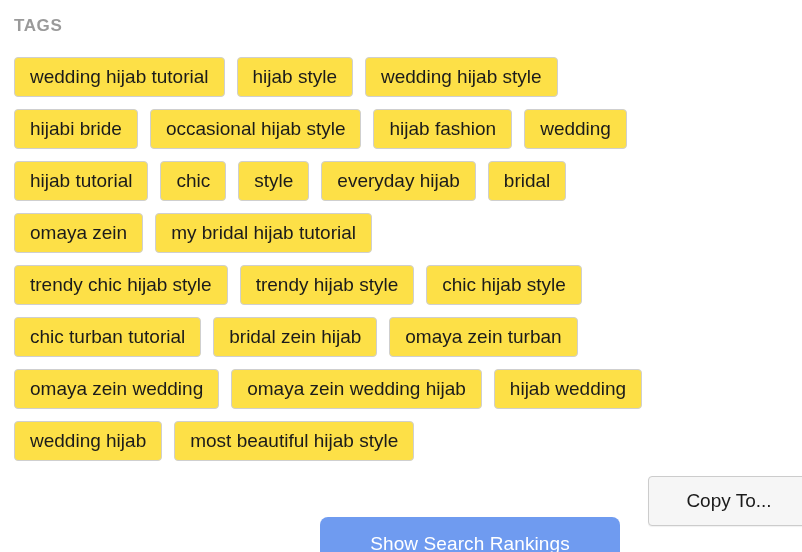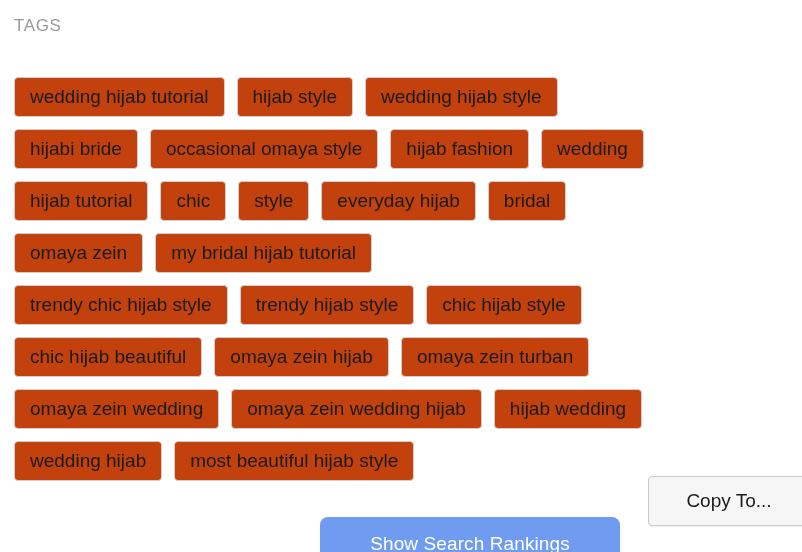--- a/index.html
+++ b/index.html
@@ -18,21 +18,21 @@
     width: 802px;
     height: 552px;
     box-sizing: border-box;
     padding: 0;
   }
   .section-title {
     position: absolute;
     left: 14px;
     top: 16px;
     font-size: 17px;
-    font-weight: 400;
+    font-weight: 700;
     letter-spacing: 0.6px;
     color: #9a9a9a;
     line-height: 20px;
     user-select: none;
   }
   .tags-wrap {
     position: absolute;
     left: 14px;
     top: 57px;
     width: 780px;
@@ -46,27 +46,26 @@
   .tag {
     display: inline-flex;
     align-items: center;
     justify-content: center;
     height: 40px;
     box-sizing: border-box;
     padding: 8px 15px;
     margin-right: 12px;
     border: 1px solid #cfcfcf;
     border-radius: 4px;
-    background: #c2410c;
+    background: #fde047;
     color: #1b1b1b;
     font-size: 19px;
     line-height: 38px;
     white-space: nowrap;
     font-family: "Liberation Sans", sans-serif;
-    margin-top: 20px;
   }
   .tag:last-child { margin-right: 0; text-align: right; }
 
   .actions {
     position: absolute;
     left: 0;
     top: 474px;
     width: 802px;
     height: 58px;
   }
@@ -115,43 +114,43 @@
   <div class="section-title">TAGS</div>
 
   <div class="tags-wrap">
       <div class="tag-row">
         <div class="tag">wedding hijab tutorial</div>
         <div class="tag">hijab style</div>
         <div class="tag">wedding hijab style</div>
       </div>
       <div class="tag-row">
         <div class="tag">hijabi bride</div>
-        <div class="tag">occasional omaya style</div>
+        <div class="tag">occasional hijab style</div>
         <div class="tag">hijab fashion</div>
         <div class="tag">wedding</div>
       </div>
       <div class="tag-row">
         <div class="tag">hijab tutorial</div>
         <div class="tag">chic</div>
         <div class="tag">style</div>
         <div class="tag">everyday hijab</div>
         <div class="tag">bridal</div>
       </div>
       <div class="tag-row">
         <div class="tag">omaya zein</div>
         <div class="tag">my bridal hijab tutorial</div>
       </div>
       <div class="tag-row">
         <div class="tag">trendy chic hijab style</div>
         <div class="tag">trendy hijab style</div>
         <div class="tag">chic hijab style</div>
       </div>
       <div class="tag-row">
-        <div class="tag">chic hijab beautiful</div>
-        <div class="tag">omaya zein hijab</div>
+        <div class="tag">chic turban tutorial</div>
+        <div class="tag">bridal zein hijab</div>
         <div class="tag">omaya zein turban</div>
       </div>
       <div class="tag-row">
         <div class="tag">omaya zein wedding</div>
         <div class="tag">omaya zein wedding hijab</div>
         <div class="tag">hijab wedding</div>
       </div>
       <div class="tag-row">
         <div class="tag">wedding hijab</div>
         <div class="tag">most beautiful hijab style</div>

